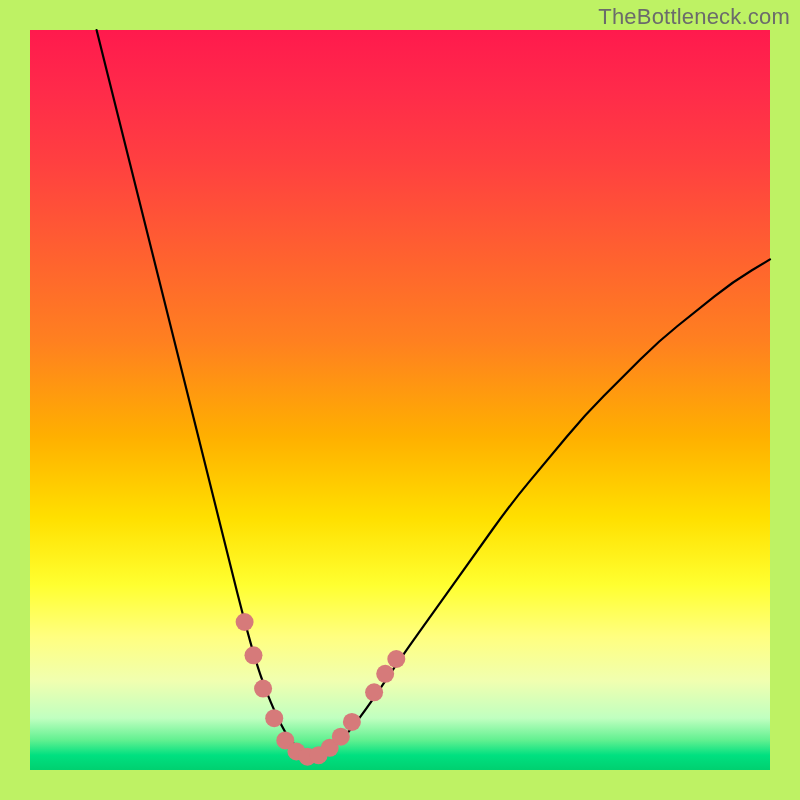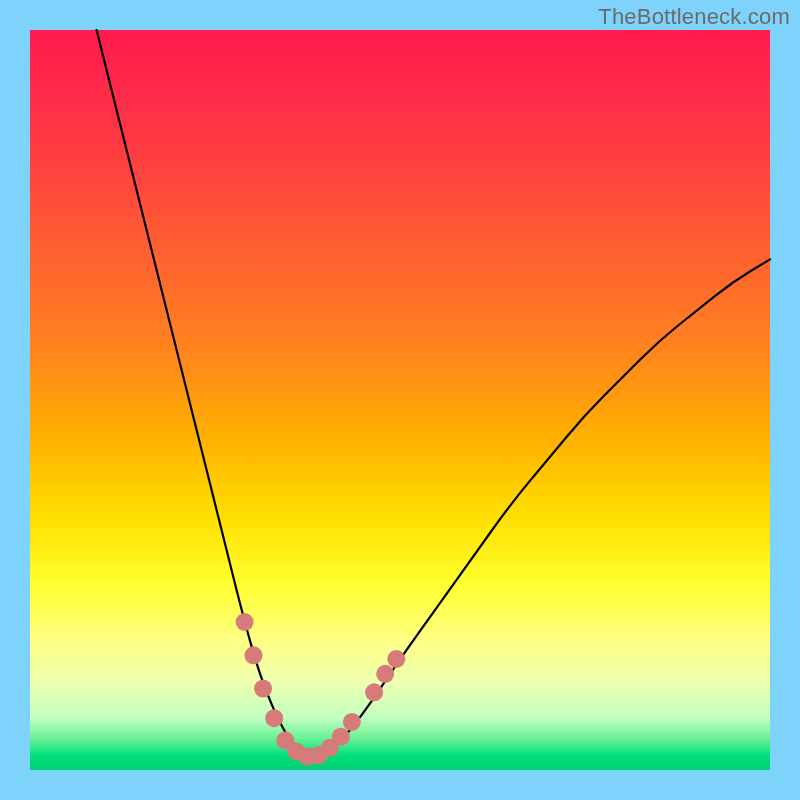--- a/index.html
+++ b/index.html
@@ -8,21 +8,21 @@
     width: 800px;
     height: 800px;
     background: #000;
     overflow: hidden;
     font-family: Arial, Helvetica, sans-serif;
   }
   .frame {
     position: relative;
     width: 800px;
     height: 800px;
-    background: #7dd3fc;
+    background: #bef264;
   }
   .plot-area {
     position: absolute;
     left: 30px;
     top: 30px;
     width: 740px;
     height: 740px;
     
     background: linear-gradient(
       to bottom,

